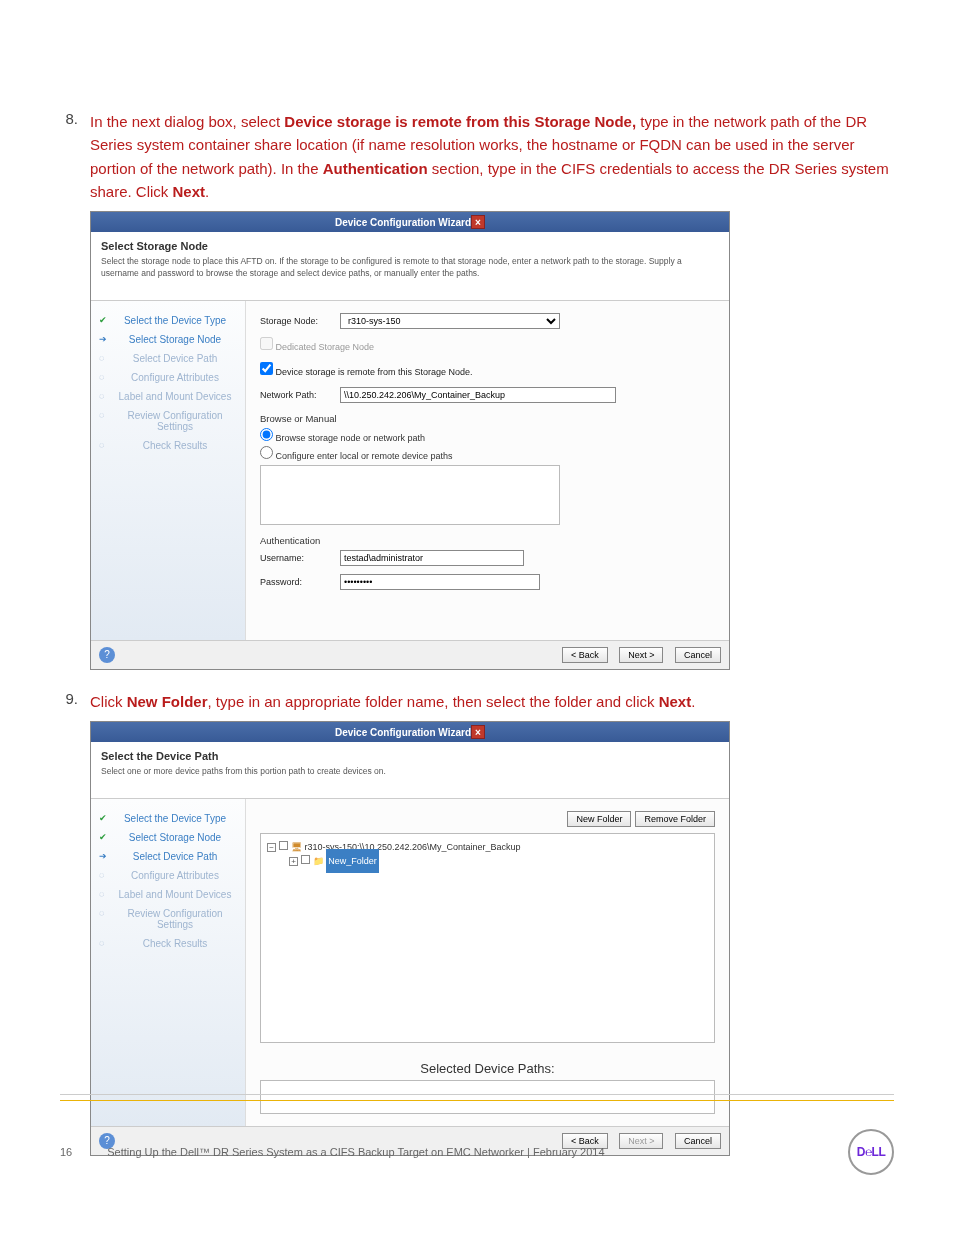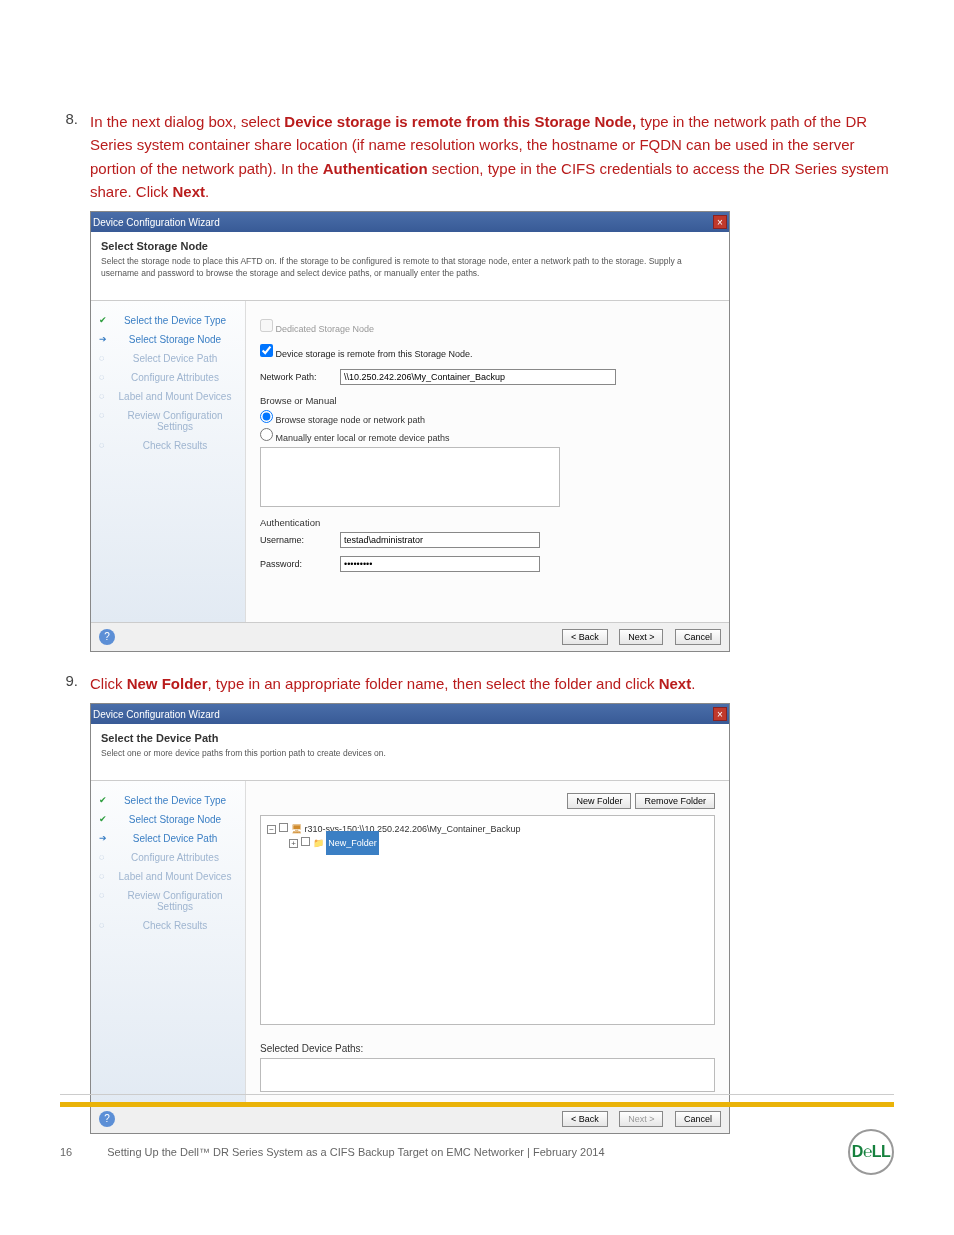--- a/index.html
+++ b/index.html
@@ -43,24 +43,24 @@
     width: 640px;
     border: 1px solid #888;
     background: #f4f4f4;
     font-size: 9px;
     position: relative;
   }
   .wizard-titlebar {
     background: linear-gradient(#4a6ea9, #385a96);
     color: #fff;
     font-size: 10px;
-    font-weight: normal;
+    font-weight: bold;
     padding: 3px 2px;
     display: flex;
-    justify-content: space-between;
+    justify-content: center;
     align-items: center;
   }
   .wizard-titlebar .close {
     background: #c0392b;
     color: #fff;
     width: 14px; height: 14px;
     font-size: 10px;
     line-height: 14px;
     text-align: center;
     border: 1px solid #822;
@@ -171,42 +171,42 @@
   .tree-node .folder-sel {
     background:#3b7fc4; color:#fff; padding:7px 2px;
   }
   .btn-right-row { display:flex; justify-content:flex-end; gap:4px; margin-bottom:6px; }
   .btn-right-row button {
     font-size: 9px;
     padding: 2px 8px;
     border: 1px solid #888;
     background: linear-gradient(#fefefe,#e6e6e6);
   }
-  .sel-paths-label { font-size:10px; margin: 18px 0 4px 0; }
+  .sel-paths-label { font-size:13px; margin: 18px 0 4px 0; text-align: center; }
   .sel-paths-box { width: 100%; height: 34px; border:1px solid #bbb; background:#fff; }
 
   
   .page-footer {
     position: absolute;
     bottom: 60px;
     left: 60px;
     right: 60px;
-    border-top: 5px solid #eab308;
-    padding-top: 22px;
+    border-top: 1px solid #eab308;
+    padding-top: 28px;
     display: flex;
     justify-content: space-between;
     align-items: center;
     font-size: 11px;
     color: #666;
   }
   .page-footer .dell-logo {
     width: 46px; height: 46px;
     border: 2px solid #999; border-radius: 50%;
     display:flex; align-items:center; justify-content:center;
-    color:#15803d; font-weight:bold; font-size:16px;
+    color:#6d28d9; font-weight:bold; font-size:12px;
     letter-spacing: -0.5px;
   }
   .page-footer .left-ft { display:flex; gap: 35px; align-items:center;}
   .hr-top {
     position:absolute;
     left:60px; right:60px;
     border:none; border-top:1px solid #ccc;
     bottom: 140px;
   }
 </style>
@@ -236,48 +236,54 @@
         <div class="wiz-side">
           <div class="side-item done">Select the Device Type</div>
           <div class="side-item current">Select Storage Node</div>
           <div class="side-item">Select Device Path</div>
           <div class="side-item">Configure Attributes</div>
           <div class="side-item">Label and Mount Devices</div>
           <div class="side-item">Review Configuration Settings</div>
           <div class="side-item">Check Results</div>
         </div>
         <div class="wiz-main">
+          <div class="form-row">
+            <label>Storage Node:</label>
+            <select class="form-sel">
+              <option>r310-sys-150</option>
+            </select>
+          </div>
           <div class="chk-row">
             <input type="checkbox" disabled="" style="">
             <span>Dedicated Storage Node</span>
           </div>
           <div class="chk-row enabled">
             <input type="checkbox" checked="" style="">
             <span>Device storage is remote from this Storage Node.</span>
           </div>
           <div class="form-row">
             <label>Network Path:</label>
             <input type="text" style="width: 276px;" value="\\10.250.242.206\My_Container_Backup">
           </div>
 
           <div class="section-label">Browse or Manual</div>
           <div class="radio-row">
             <input type="radio" name="bm1" checked="" style="">
             <span>Browse storage node or network path</span>
           </div>
           <div class="radio-row">
             <input type="radio" name="bm1" style="">
-            <span>Manually enter local or remote device paths</span>
+            <span>Configure enter local or remote device paths</span>
             <div class="bigbox"></div>
           </div>
 
           <div class="section-label">Authentication</div>
           <div class="form-row">
             <label>Username:</label>
-            <input type="text" style="width: 200px;" value="testad\administrator">
+            <input type="text" style="width: 184px;" value="testad\administrator">
           </div>
           <div class="form-row">
             <label>Password:</label>
             <input type="text" style="width: 200px;" value="•••••••••">
           </div>
           <div style="height:30px"></div>
         </div>
       </div>
       <div class="wiz-footer">
         <div class="help">?</div>

